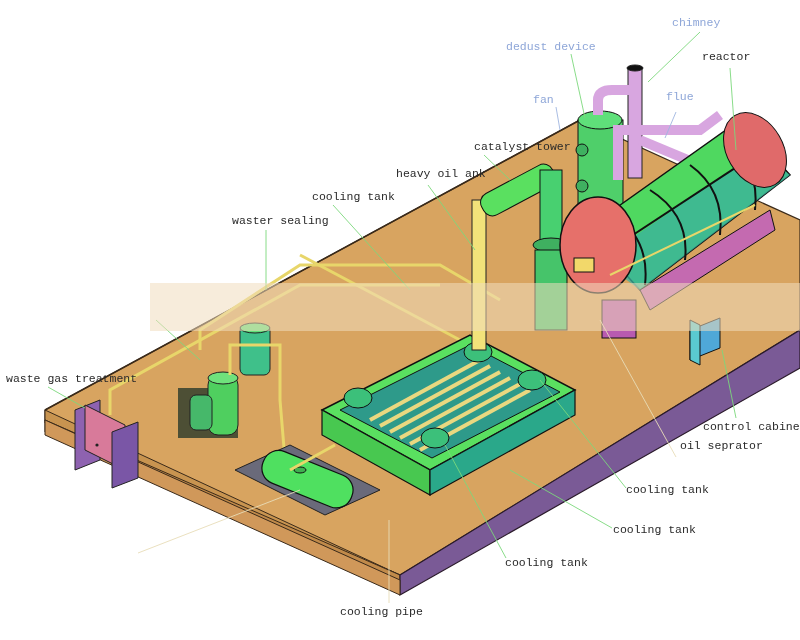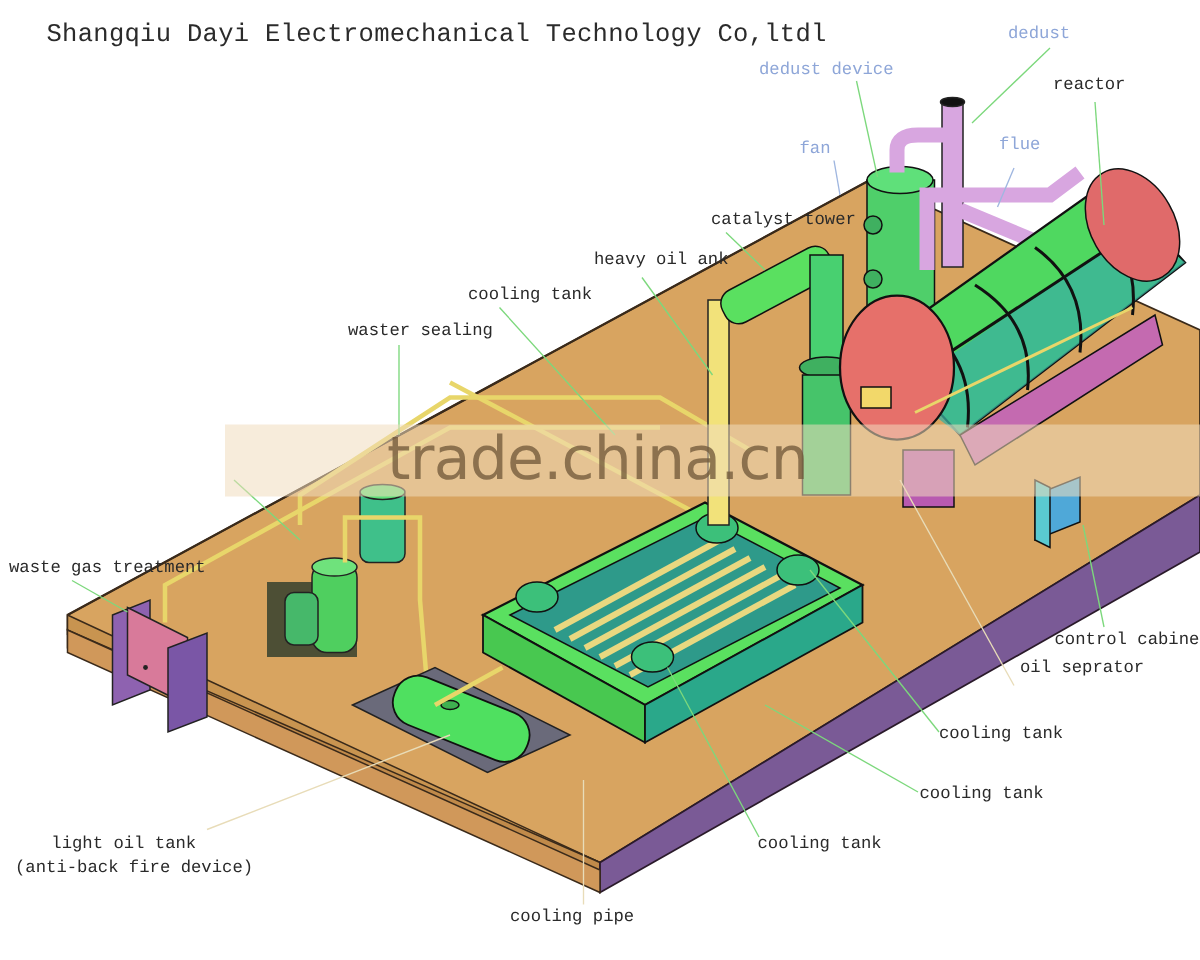--- a/index.html
+++ b/index.html
@@ -147,39 +147,33 @@
       <line x1="626" y1="488" x2="540" y2="380"></line>
       <line x1="612" y1="528" x2="510" y2="470"></line>
       <line x1="506" y1="558" x2="445" y2="445"></line>
       <line x1="138" y1="553" x2="300" y2="490" stroke="#e8dcb8"></line>
       <line x1="389" y1="603" x2="389" y2="520" stroke="#e8dcb8"></line>
     </g>
   </svg>
 
   
   <div class="wm-band"></div>
-  <div class="watermark">trade.china.cn</div>
 
   
-  <div class="title">Shangqiu Dayi Electromechanical Technology Co,ltdl</div>
 
   
-  <div class="lbl blue" style="left:672px;top:16px;">dedust</div>
+  <div class="lbl blue" style="left:672px;top:16px;">chimney</div>
   <div class="lbl blue" style="left:506px;top:40px;">dedust device</div>
   <div class="lbl" style="left:702px;top:50px;">reactor</div>
   <div class="lbl blue" style="left:533px;top:93px;">fan</div>
   <div class="lbl blue" style="left:666px;top:90px;">flue</div>
   <div class="lbl" style="left:474px;top:140px;">catalyst tower</div>
   <div class="lbl" style="left:396px;top:167px;">heavy oil ank</div>
   <div class="lbl" style="left:312px;top:190px;">cooling tank</div>
   <div class="lbl" style="left:216px;top:214px;margin-left:16px;">waster sealing</div>
   <div class="lbl" style="left:6px;top:372px;">waste gas treatment</div>
   <div class="lbl" style="left:703px;top:420px;">control cabinet</div>
   <div class="lbl" style="left:680px;top:439px;">oil seprator</div>
   <div class="lbl" style="left:626px;top:483px;">cooling tank</div>
   <div class="lbl" style="left:613px;top:523px;">cooling tank</div>
   <div class="lbl" style="left:505px;top:556px;">cooling tank</div>
-  <div class="lbl center" style="left:10px;top:556px;width:145px;">
-    <div>light oil tank</div>
-    <div style="margin-top:2px;">(anti-back fire device)</div>
-  </div>
   <div class="lbl" style="left:340px;top:605px;">cooling pipe</div>
 </div>
 
 </body></html>

